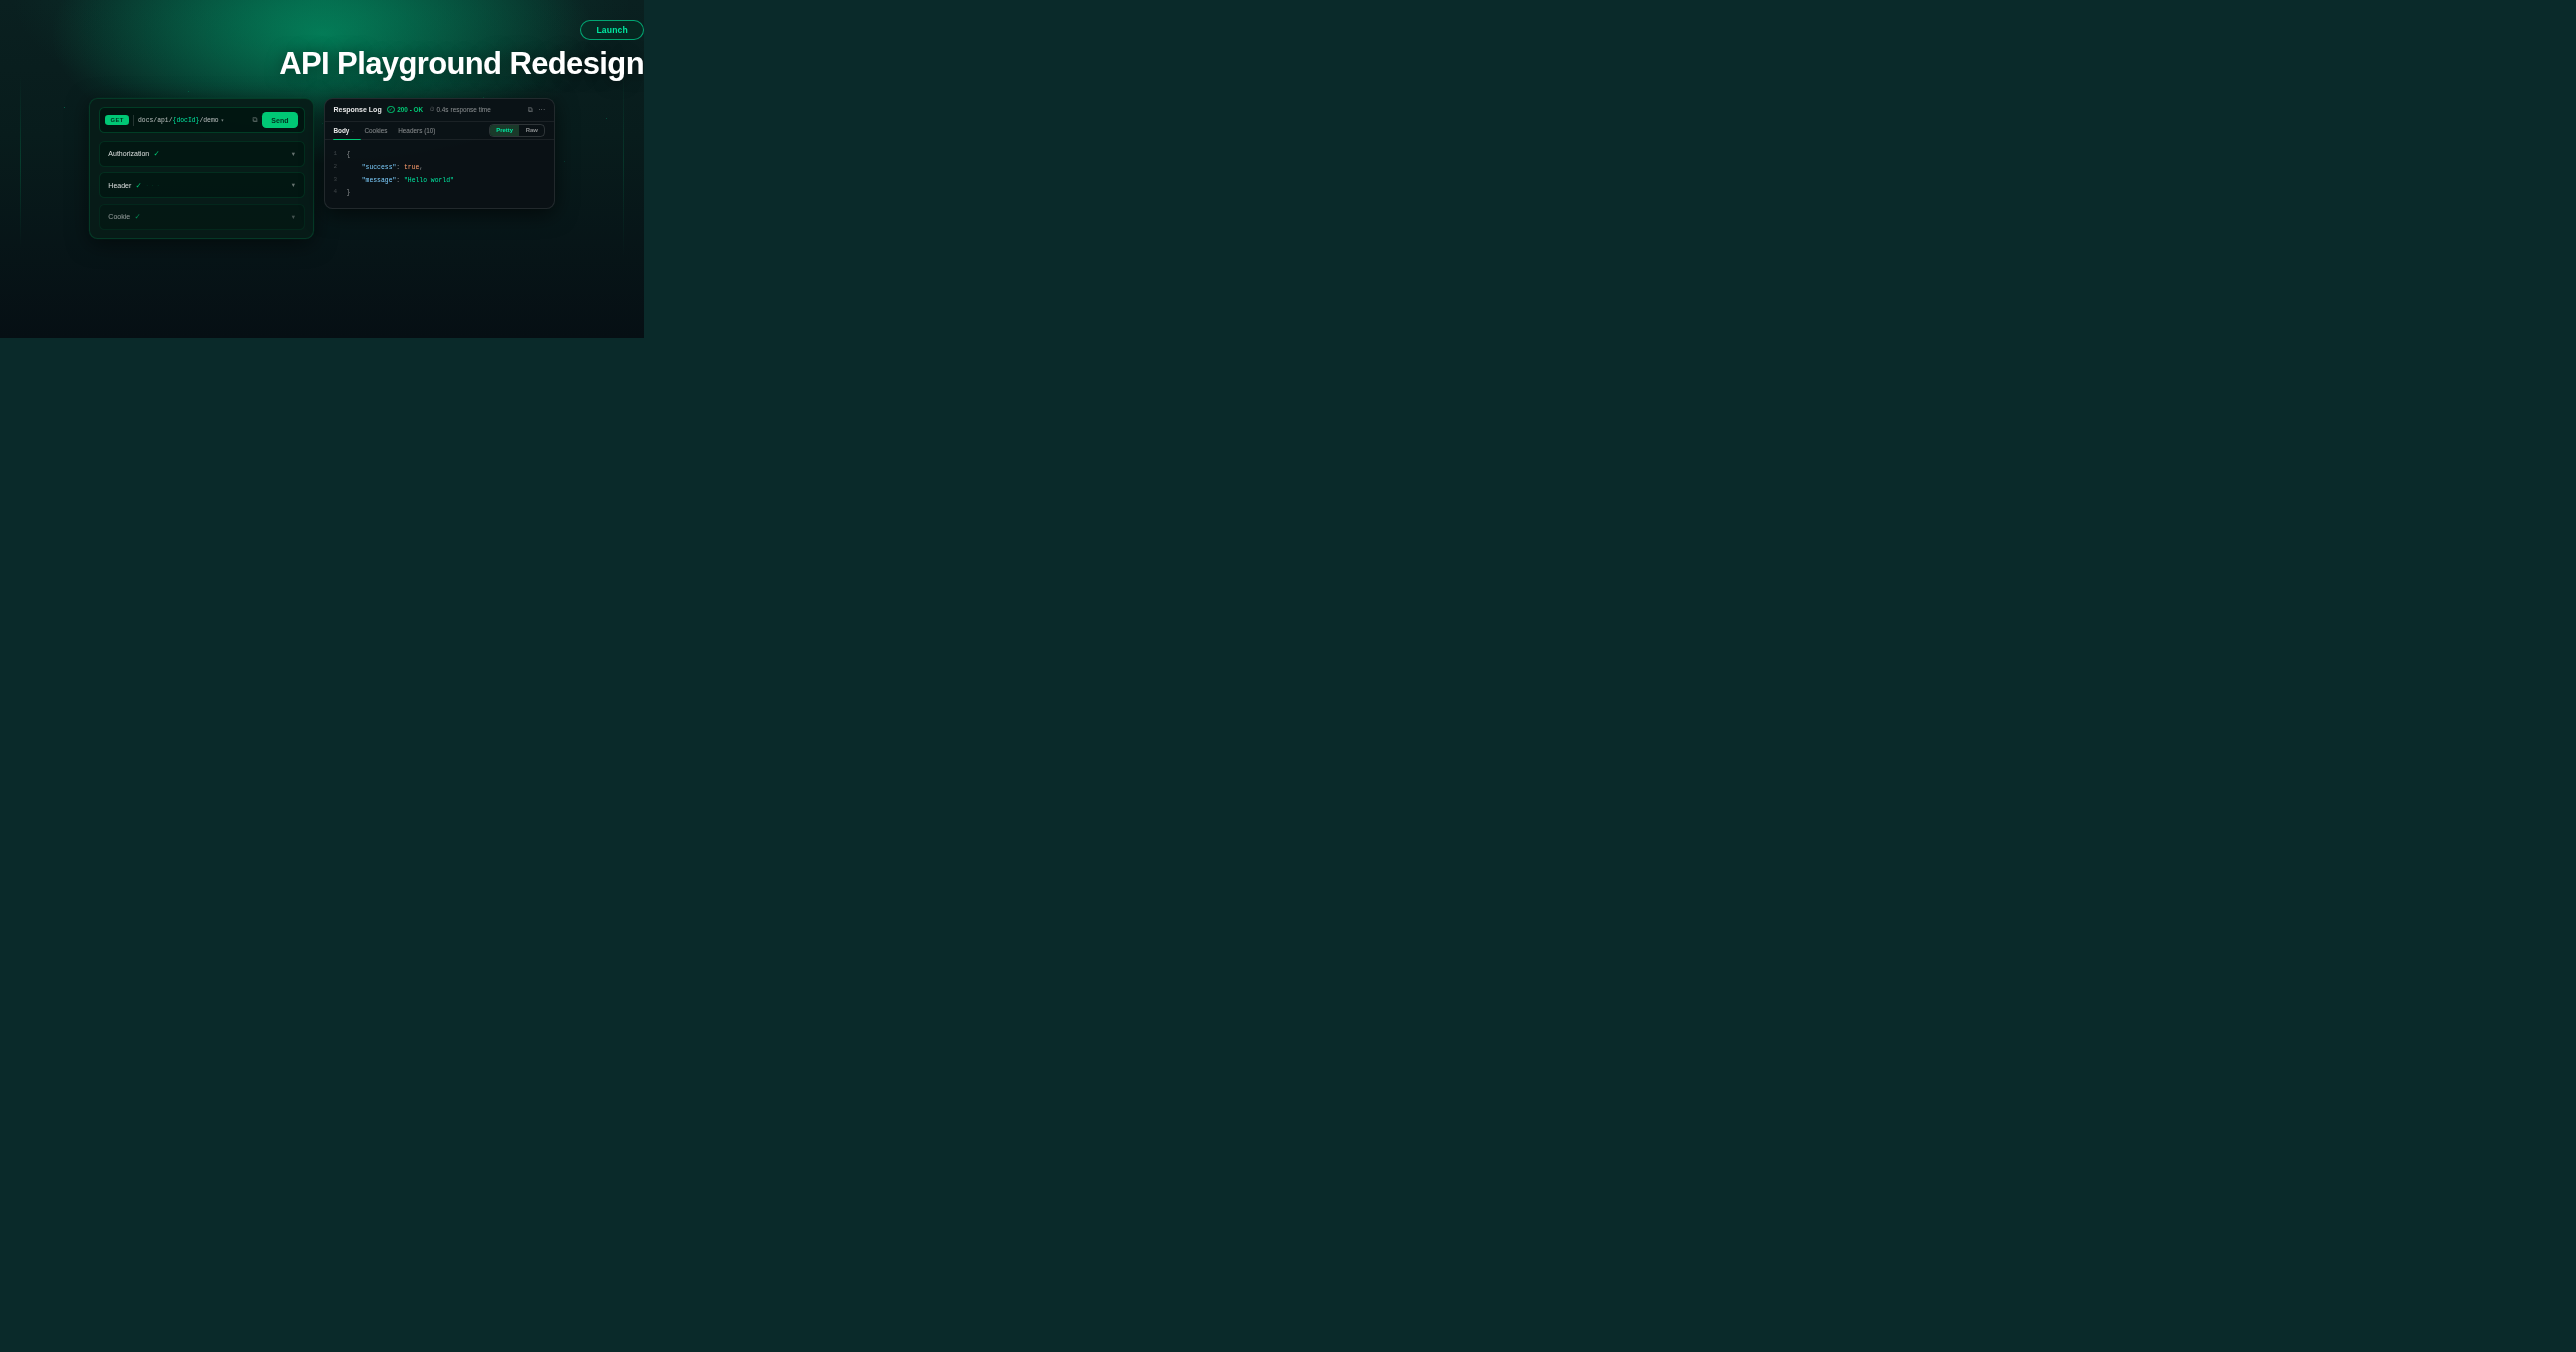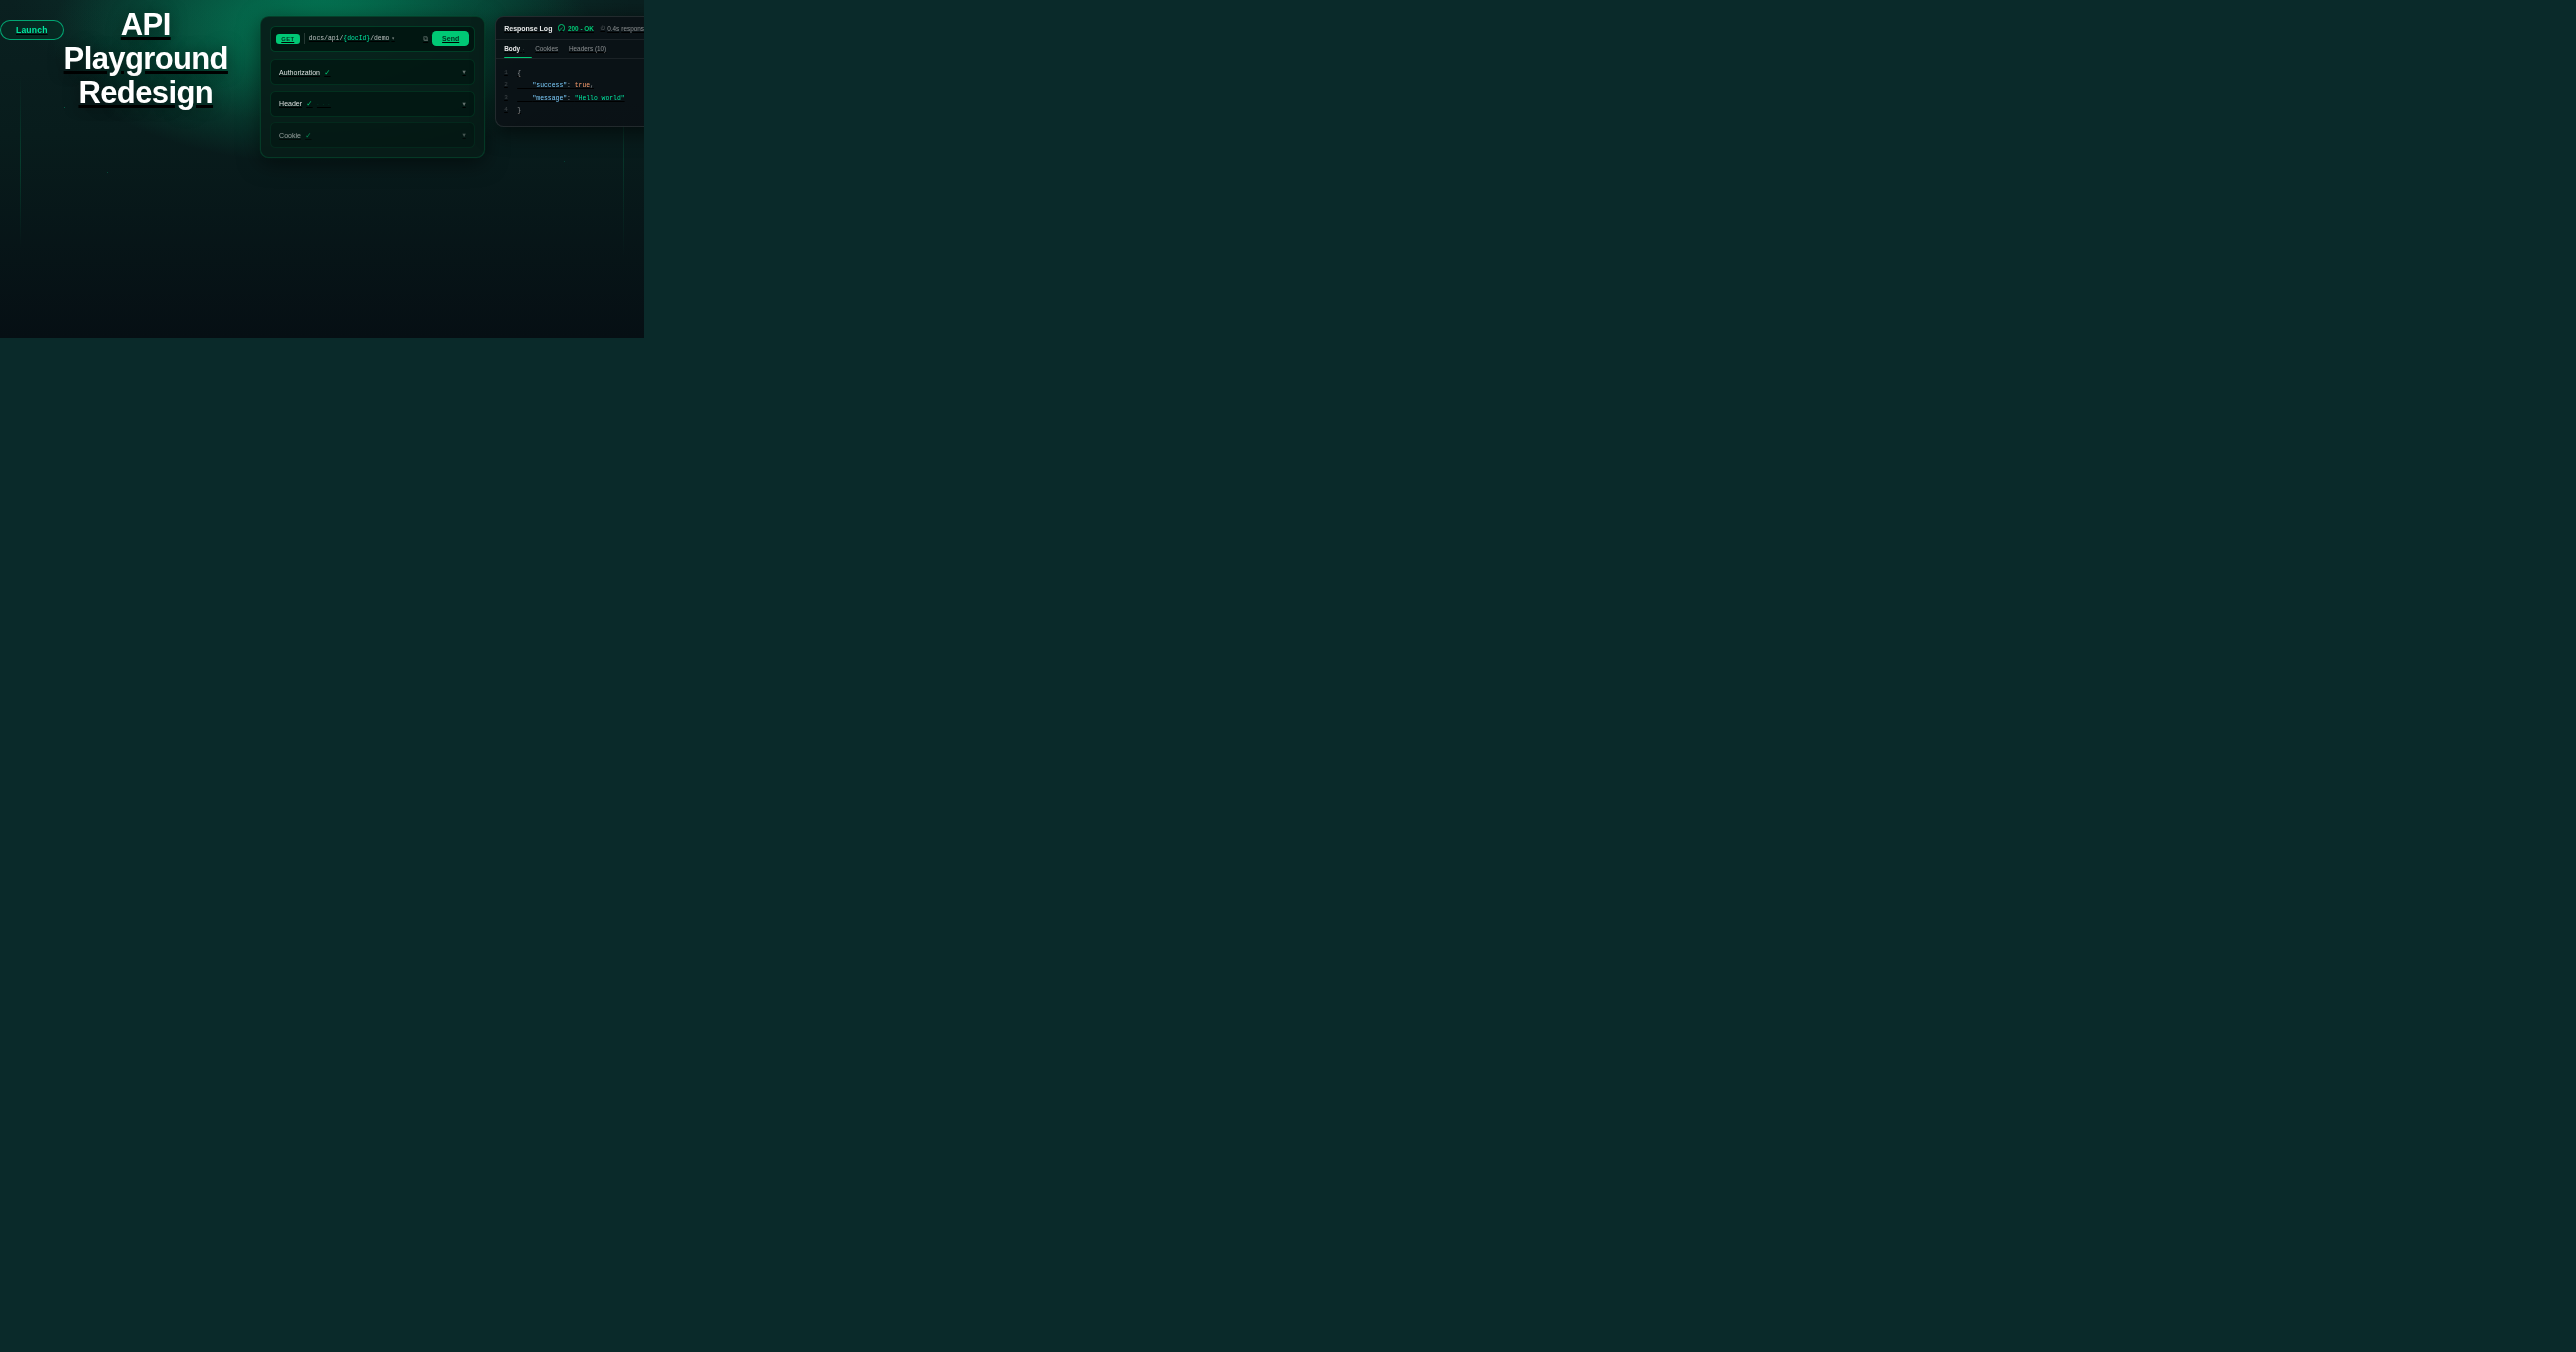--- a/index.html
+++ b/index.html
@@ -21,25 +21,24 @@
         radial-gradient(ellipse 60% 55% at 50% 10%, rgba(0,180,120,0.55) 0%, transparent 70%),
         radial-gradient(ellipse 80% 60% at 50% 0%, rgba(0,140,100,0.3) 0%, transparent 60%),
         linear-gradient(180deg, #0a2020 0%, #081c1c 40%, #060f14 100%);
       z-index: 0;
     }
 
     .content {
       position: relative;
       z-index: 1;
       display: flex;
-      flex-direction: row;
-      align-items: flex-start;
+      flex-direction: column;
+      align-items: flex-end;
       width: 100%;
       height: 100%;
-      text-decoration: underline;
     }
 
     
     .launch-badge {
       margin-top: 20.4px;
       border: 0.8px solid rgba(0,220,150,0.7);
       border-radius: 27px;
       padding: 3.8px 15px;
       color: #00e6a0;
       font-size: 8.6px;

